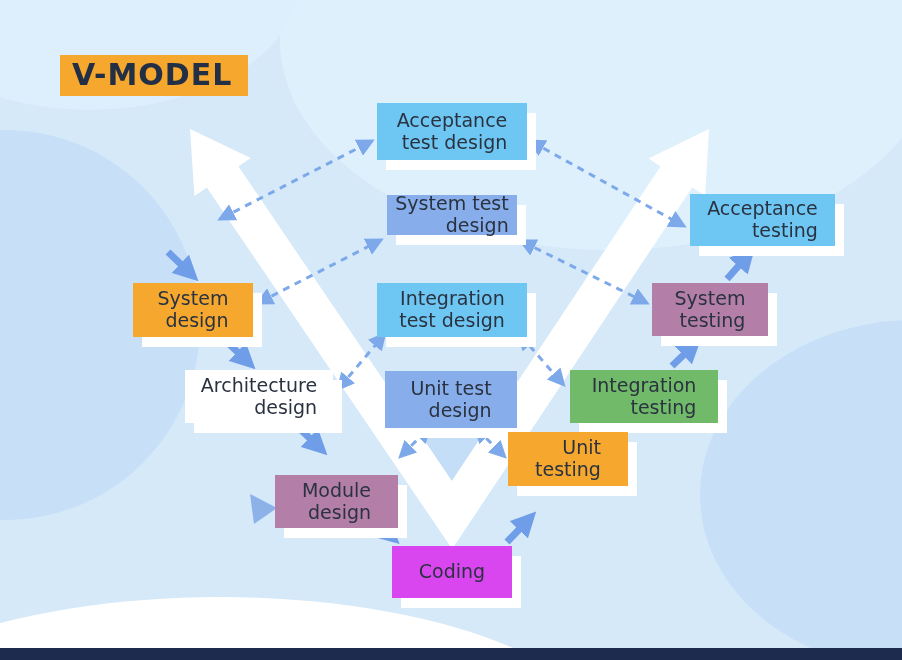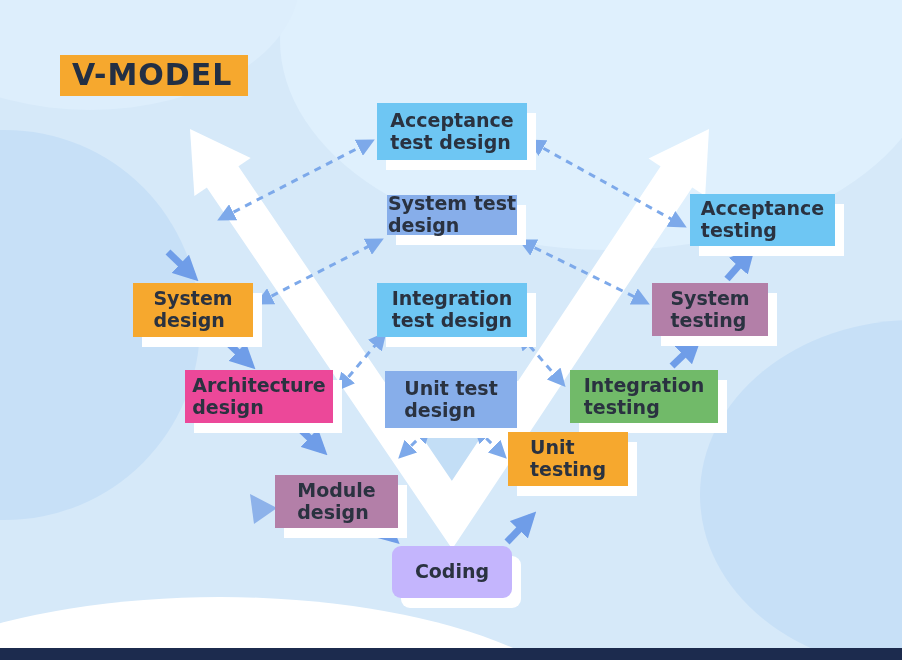--- a/index.html
+++ b/index.html
@@ -19,22 +19,22 @@
   .title{position:absolute;left:60px;top:55px;display:inline-block;background:#f6a82e;
          color:#222f44;font-size:30px;font-weight:bold;letter-spacing:1px;
          padding:2px 16px 4px 12px;}
 
   
   #arrows{position:absolute;left:0;top:0;}
 
   
   .node{position:absolute;display:flex;align-items:center;justify-content:center;
         box-shadow:9px 10px 0 #ffffff;}
-  .node-label{white-space:pre-line;text-align:left;color:#2a3240;
-              font-size:19px;font-weight:bold;line-height:1.15;}
+  .node-label{white-space:pre-line;text-align:right;color:#2a3240;
+              font-size:19px;font-weight:normal;line-height:1.15;}
   .n0{left:377px;top:103px;width:150px;height:57px;}
   .n1{left:66px; top:194px;width:147px;height:53px;}
   .n2{left:387px;top:195px;width:130px;height:40px;}
   .n3{left:690px;top:194px;width:145px;height:52px;}
   .n4{left:133px;top:283px;width:120px;height:54px;}
   .n5{left:377px;top:283px;width:150px;height:54px;}
   .n6{left:652px;top:283px;width:116px;height:53px;}
   .n7{left:185px;top:370px;width:148px;height:53px;}
   .n8{left:385px;top:371px;width:132px;height:57px;}
   .n9{left:570px;top:370px;width:148px;height:53px;}
@@ -112,40 +112,40 @@
 design</span>
     </div>
   <div class="node n5" style="background-color: rgb(110, 198, 243);">
       <span class="node-label">Integration
 test design</span>
     </div>
   <div class="node n6" style="background-color: rgb(179, 127, 168);">
       <span class="node-label">System
 testing</span>
     </div>
-  <div class="node n7" style="background-color: #ec4899;">
+  <div class="node n7" style="background-color: #ffffff;">
       <span class="node-label">Architecture
 design</span>
     </div>
   <div class="node n8" style="background-color: rgb(135, 174, 234);">
       <span class="node-label">Unit test
 design</span>
     </div>
   <div class="node n9" style="background-color: rgb(113, 186, 105);">
       <span class="node-label">Integration
 testing</span>
     </div>
   <div class="node n10" style="background-color: rgb(179, 127, 168); margin-top: 18px;">
       <span class="node-label">Module
 design</span>
     </div>
   <div class="node n11" style="background-color: rgb(246, 168, 46);">
       <span class="node-label">Unit
 testing</span>
     </div>
-  <div class="node n12" style="background-color: #c4b5fd; border-radius: 9px;">
+  <div class="node n12" style="background-color: #d946ef;">
       <span class="node-label">Coding</span>
     </div>
 
   <div class="title">V-MODEL</div>
 
   <div class="bottom-bar"></div>
 </div>
 
 </body></html>

